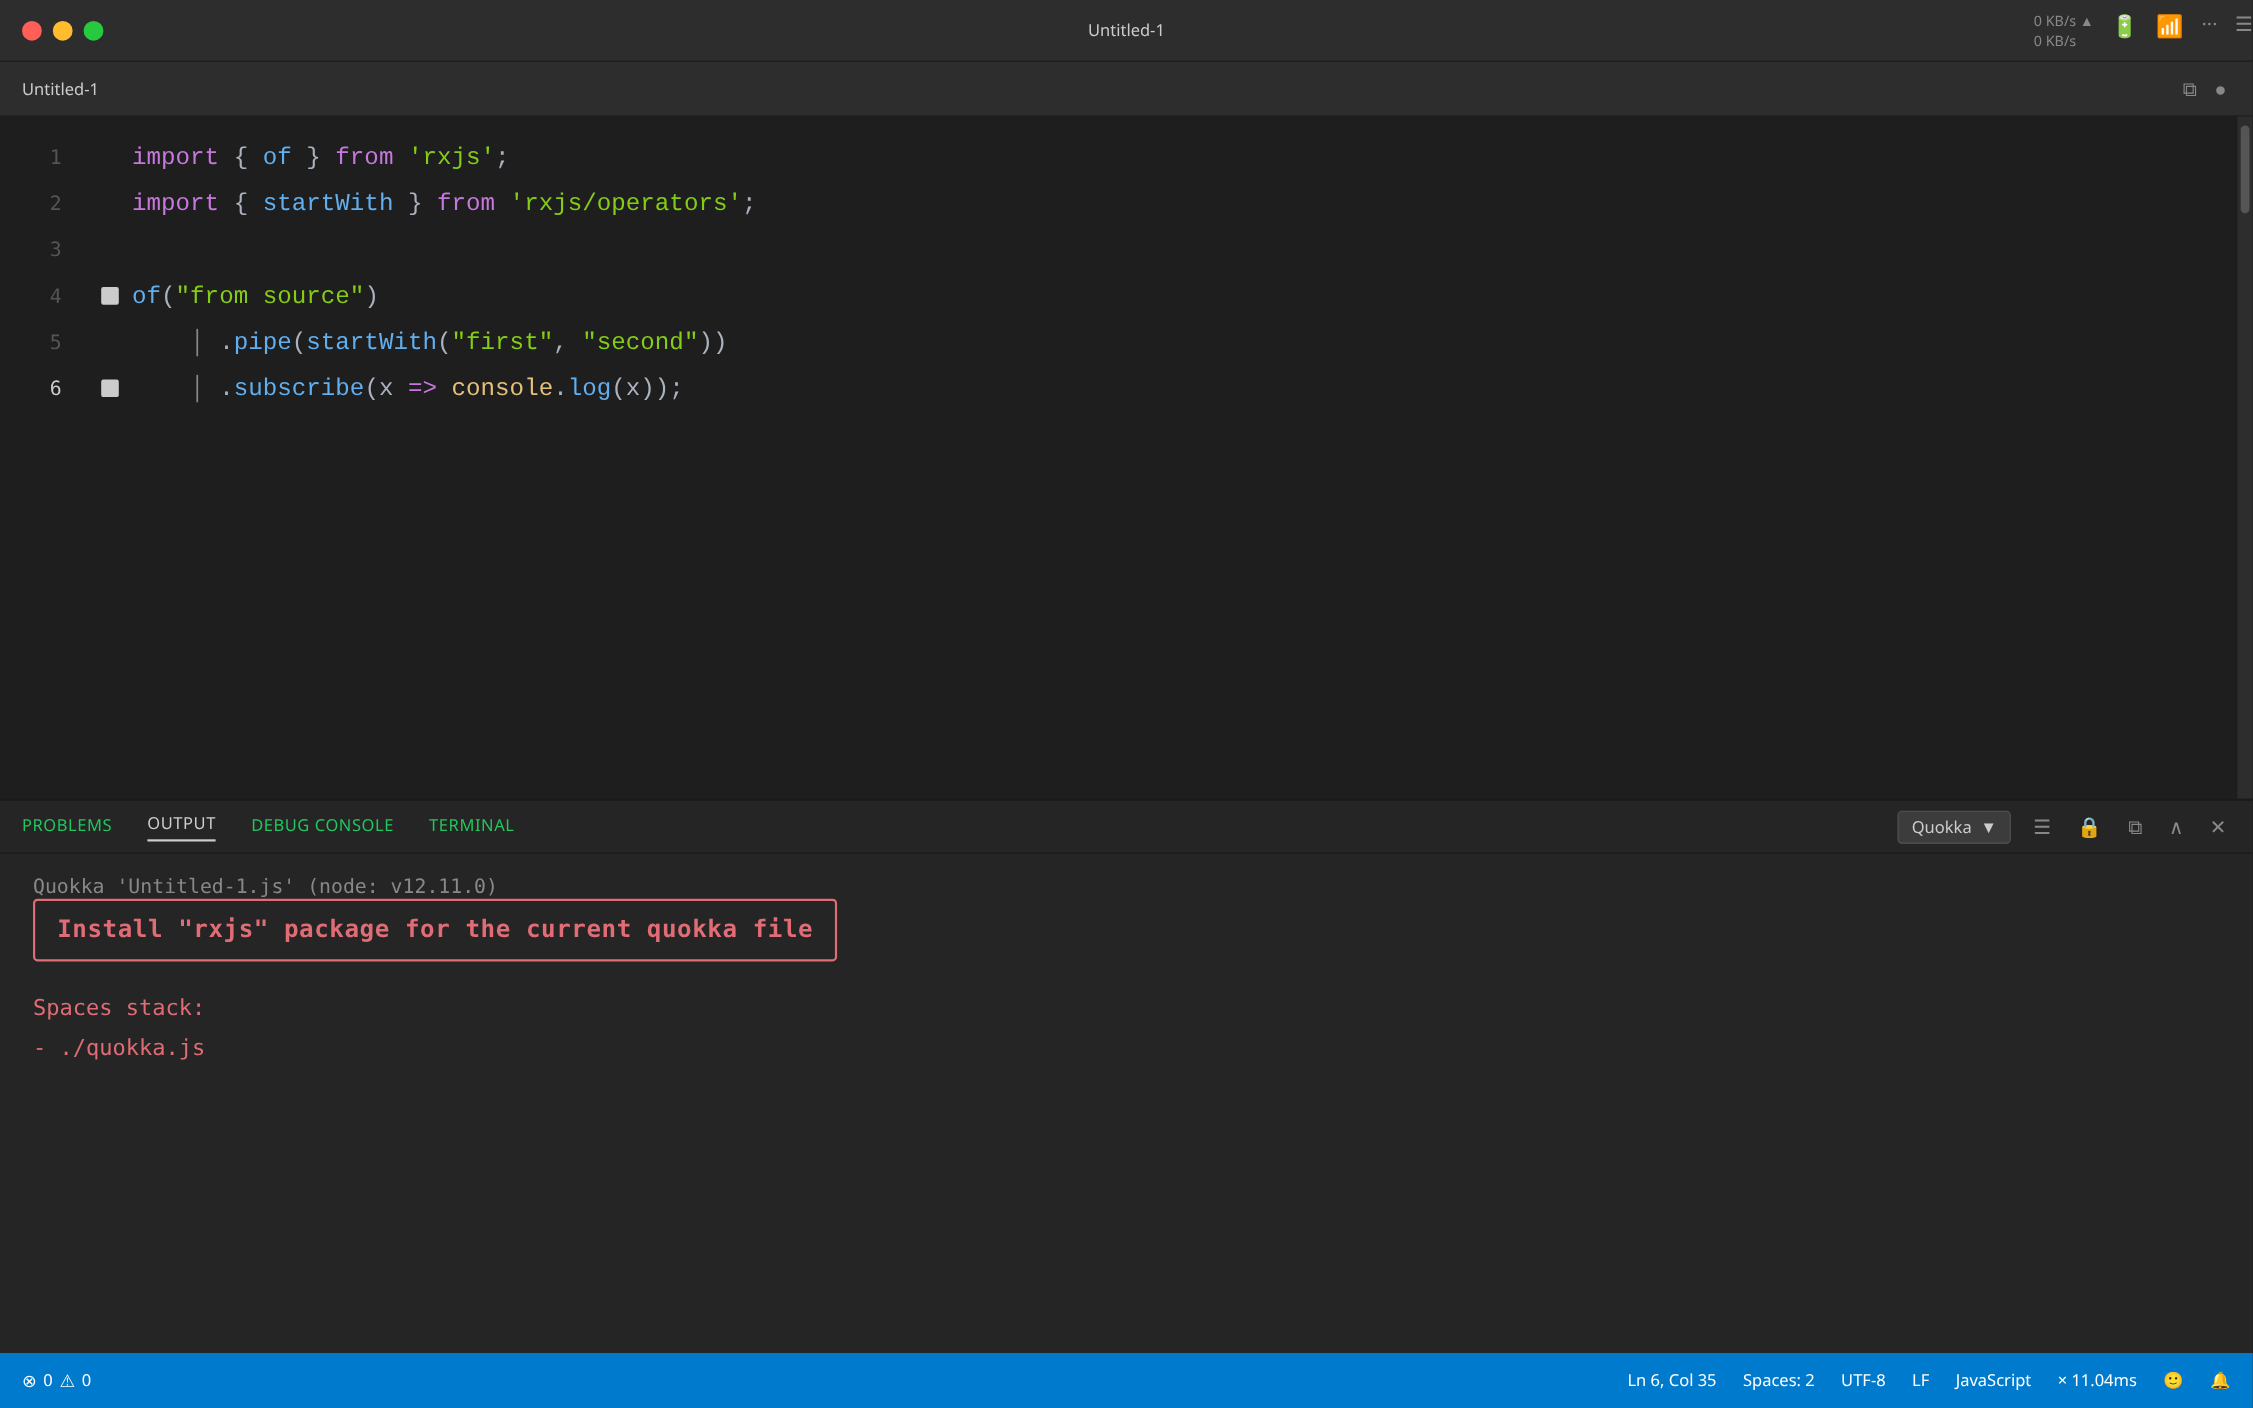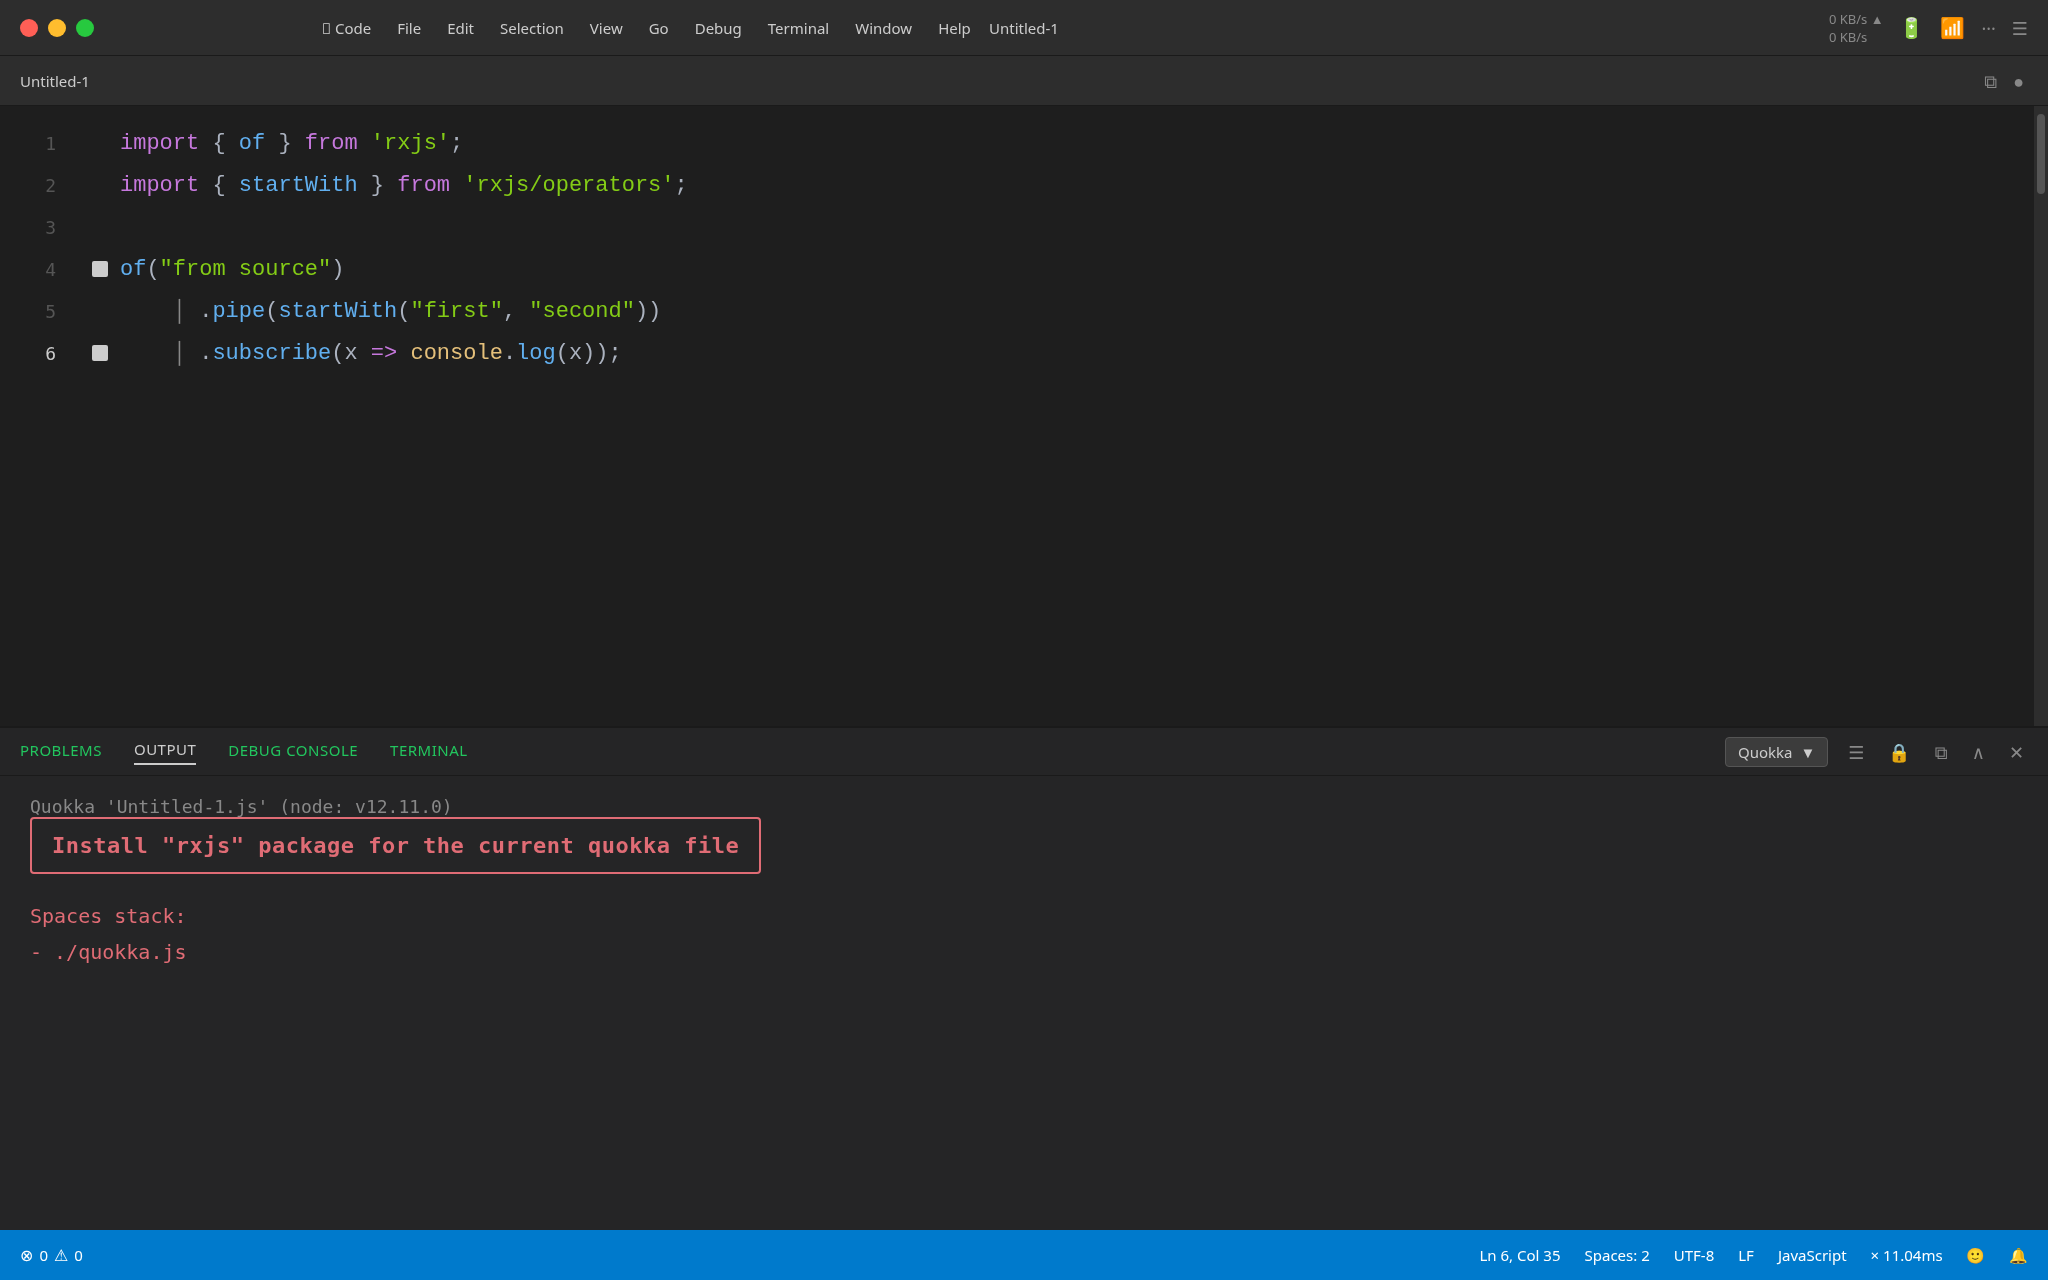--- a/index.html
+++ b/index.html
@@ -59,23 +59,21 @@
     .titlebar-center {
       position: absolute;
       left: 50%;
       transform: translateX(-50%);
       color: #cccccc;
       font-size: 15px;
     }
 
     .titlebar-right {
       display: flex;
-      align-items: center;
       gap: 16px;
-      padding-right: 20px;
       margin-left: auto;
     }
     .status-text {
       color: #888;
       font-size: 13px;
     }
 
     
     .tabbar {
       height: 50px;
@@ -300,32 +298,20 @@
 </head>
 <body>
 
 <div class="titlebar">
   <div class="titlebar-left">
     <div class="traffic-lights">
       <div class="tl tl-close"></div>
       <div class="tl tl-min"></div>
       <div class="tl tl-max"></div>
     </div>
-  </div>
-  <div class="menubar">
-    <span class="menu-item"> Code</span>
-    <span class="menu-item">File</span>
-    <span class="menu-item">Edit</span>
-    <span class="menu-item">Selection</span>
-    <span class="menu-item">View</span>
-    <span class="menu-item">Go</span>
-    <span class="menu-item">Debug</span>
-    <span class="menu-item">Terminal</span>
-    <span class="menu-item">Window</span>
-    <span class="menu-item">Help</span>
   </div>
   <div class="titlebar-center">
     <span>Untitled-1</span>
   </div>
   <div class="titlebar-right">
     <span class="status-text">0 KB/s ▲<br>0 KB/s</span>
     <span style="color:#888; font-size:20px;">🔋</span>
     <span style="color:#888; font-size:20px;">📶</span>
     <span style="color:#888; font-size:18px;">···</span>
     <span style="color:#888; font-size:18px;">☰</span>

